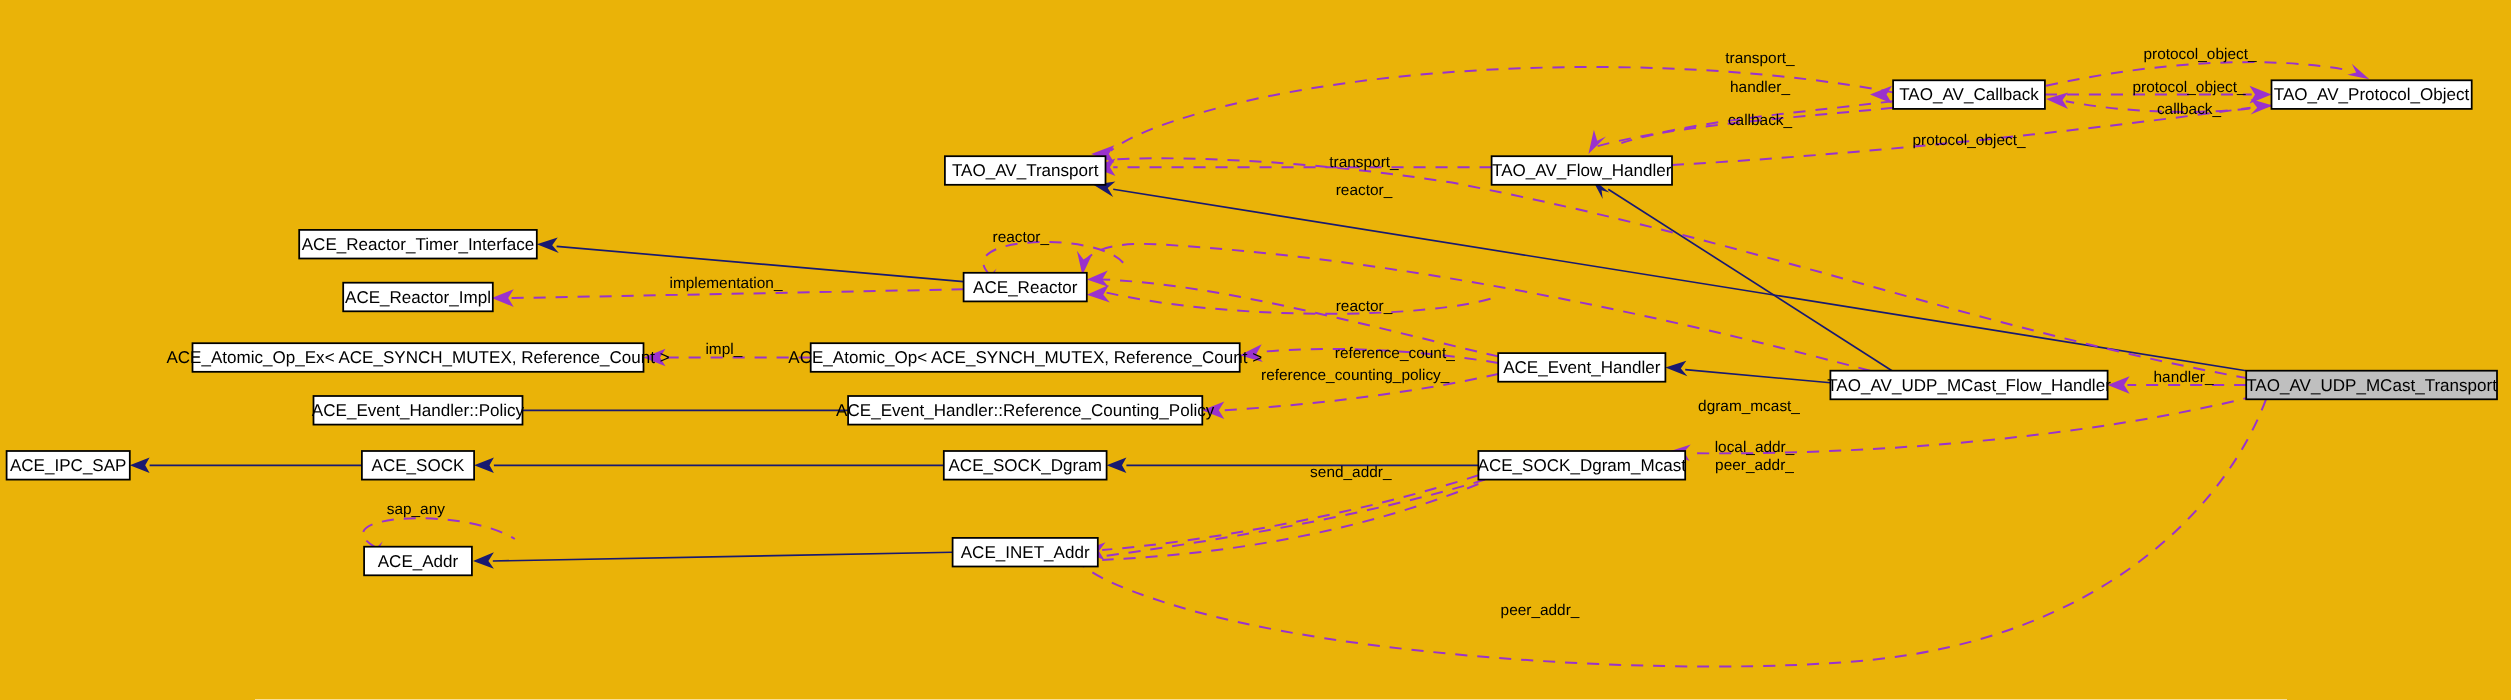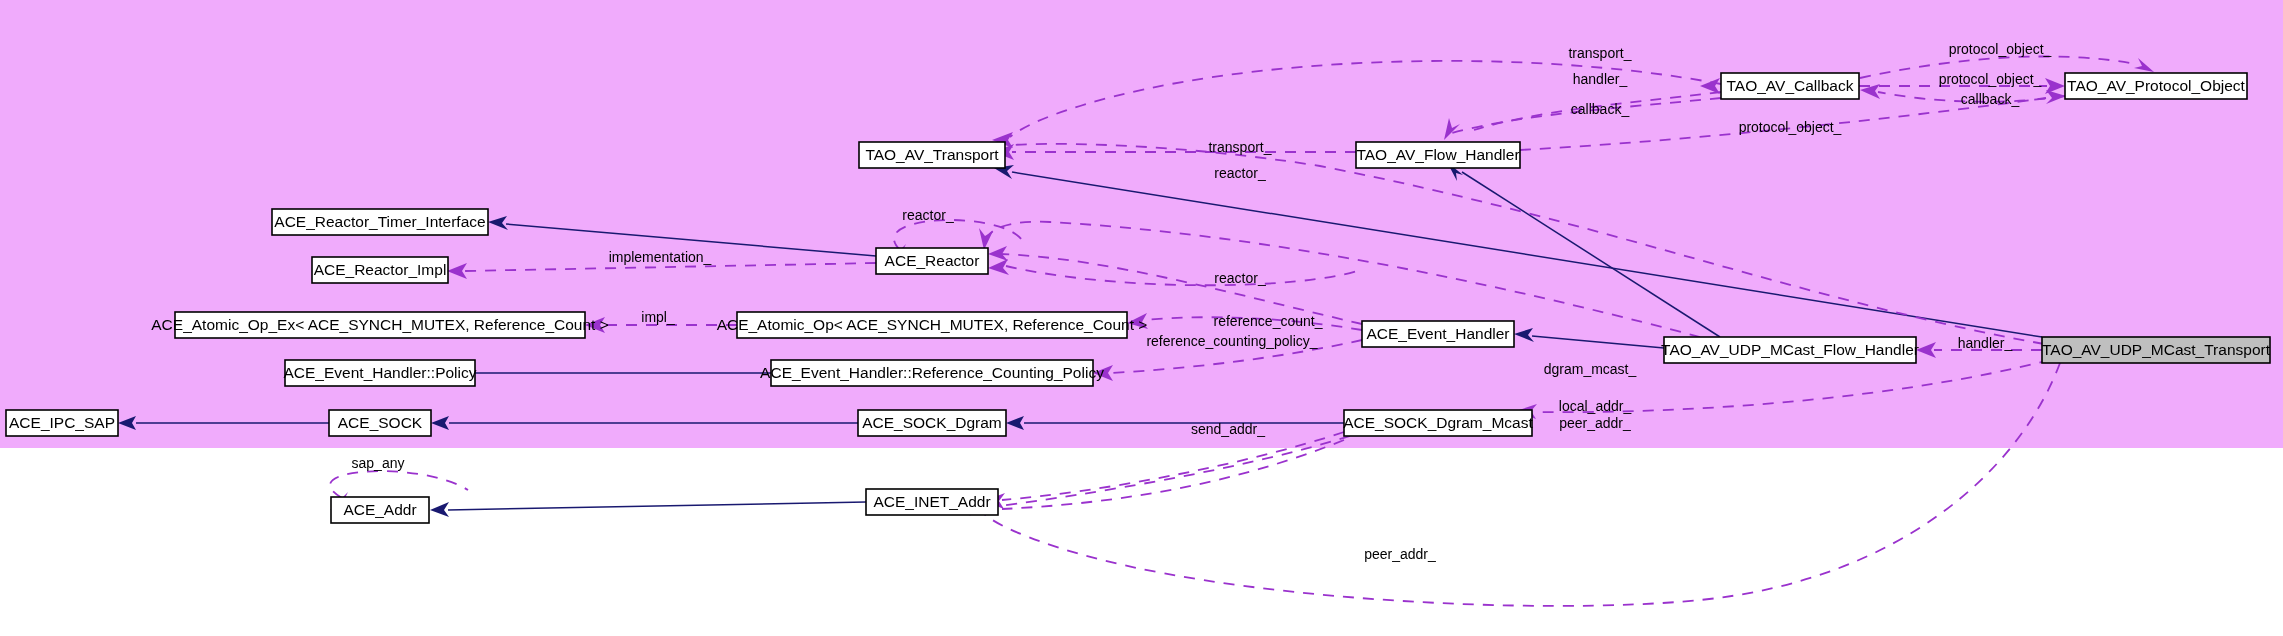--- a/index.html
+++ b/index.html
@@ -9,22 +9,22 @@
   }
   body {
     width: 2283px;
     height: 636px;
     font-family: "Liberation Sans", sans-serif;
     overflow: hidden;
   }
   #diagram-root {
     position: relative;
     width: 2283px;
-    height: 448px;
-    background: #f0abfc;
+    height: 636px;
+    background: #eab308;
   }
   svg#graph {
     position: absolute;
     top: 0;
     left: 0;
     width: 2283px;
     height: 636px;
     display: block;
   }
   .node-box {

